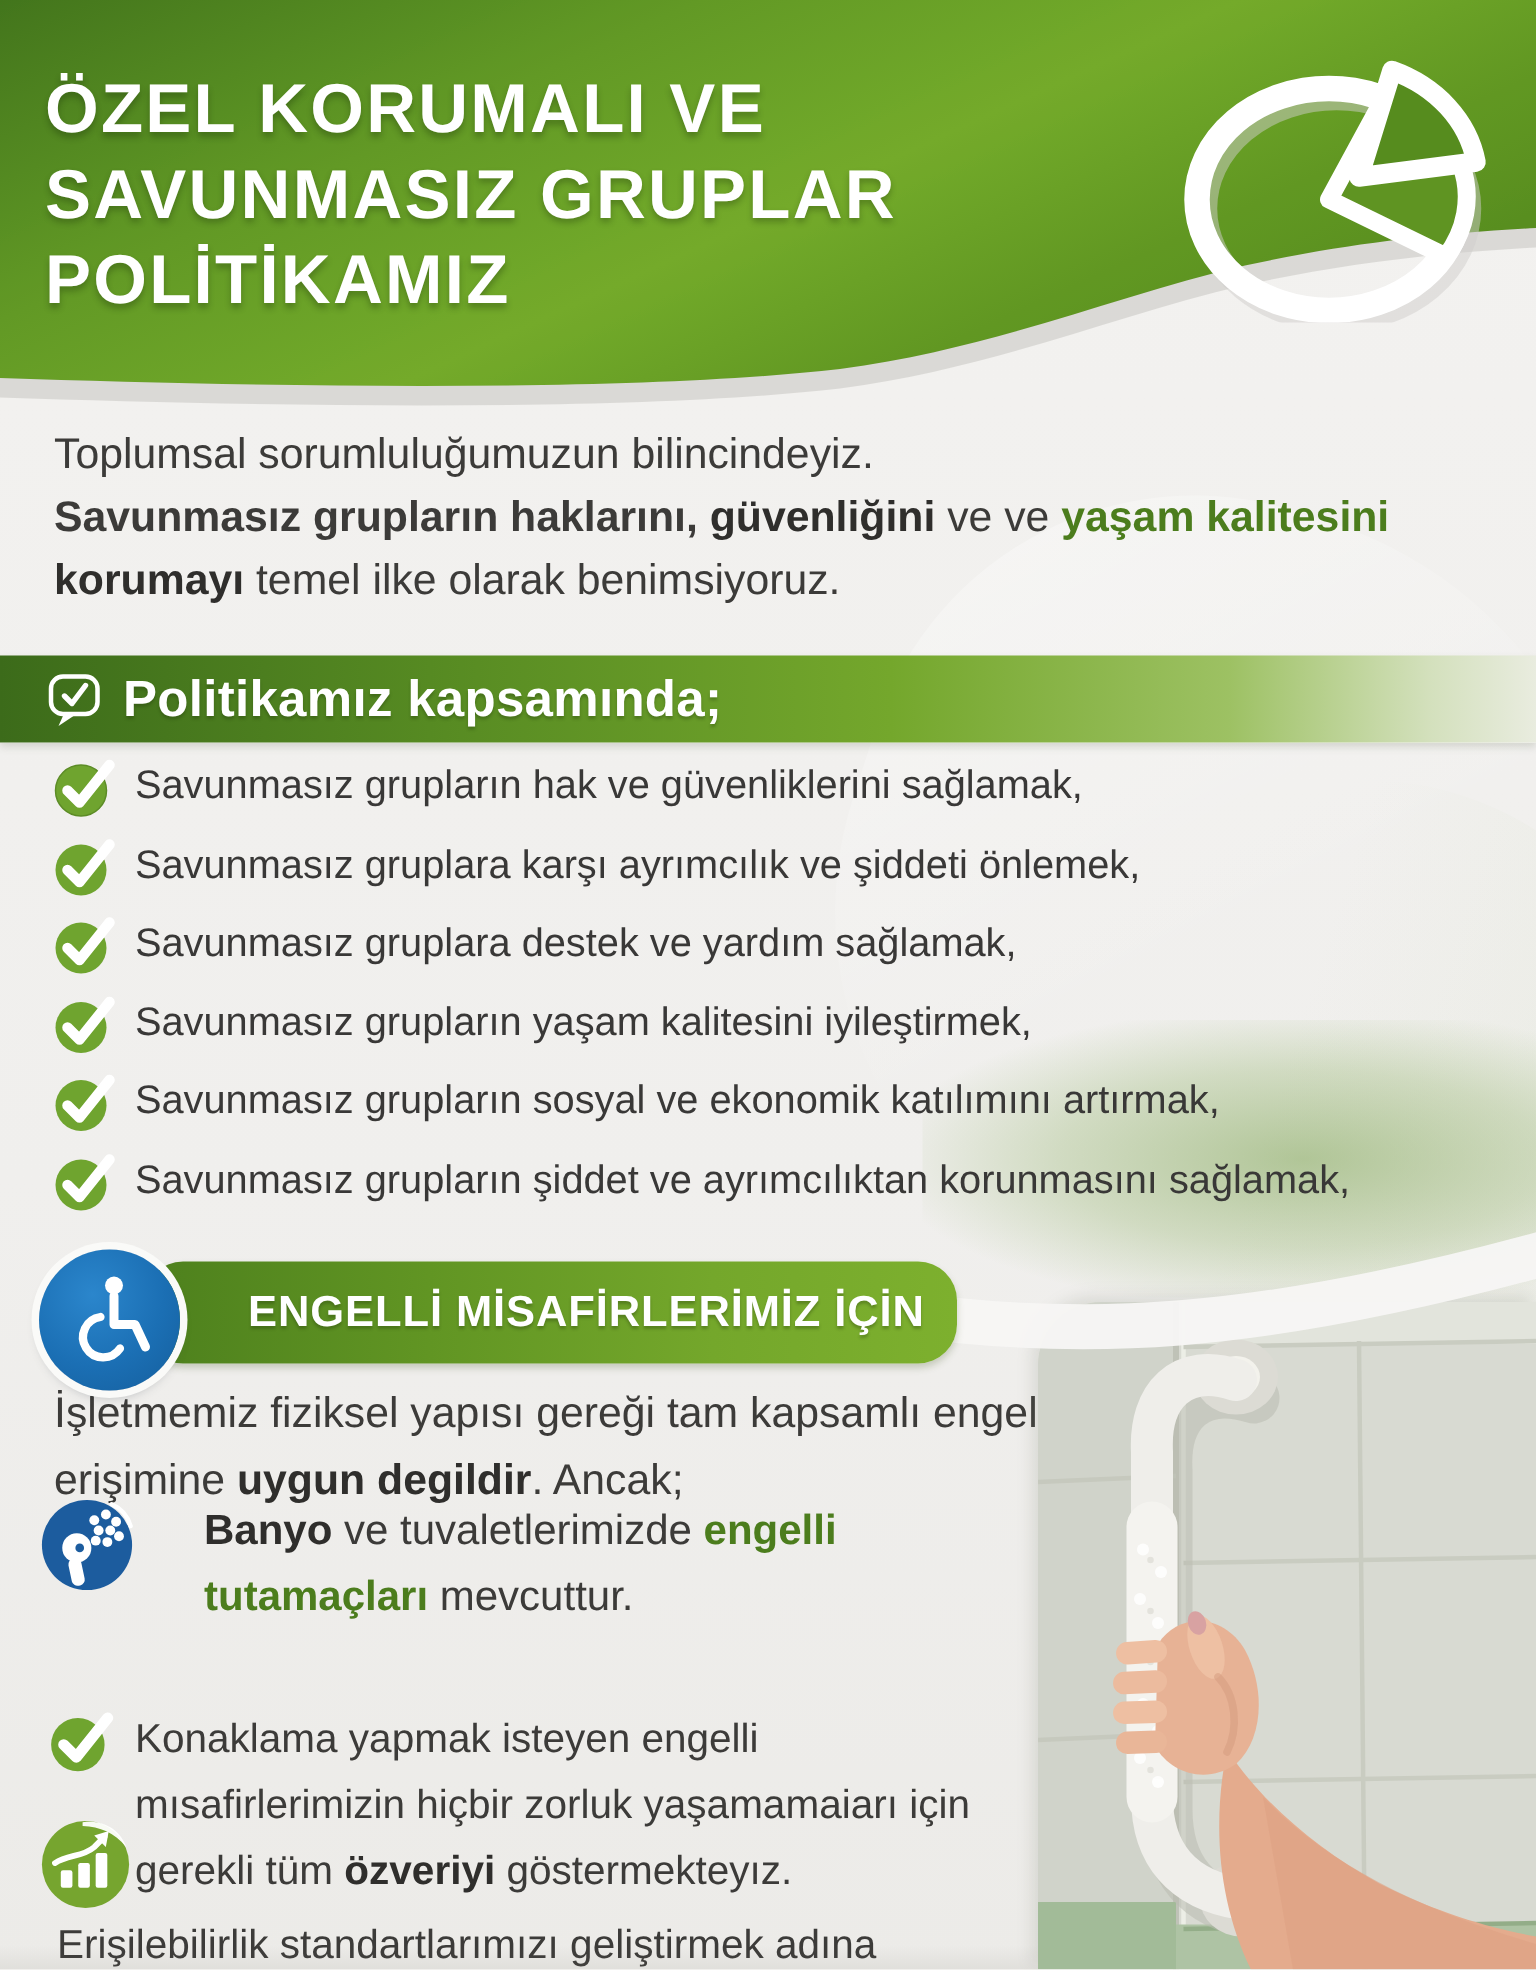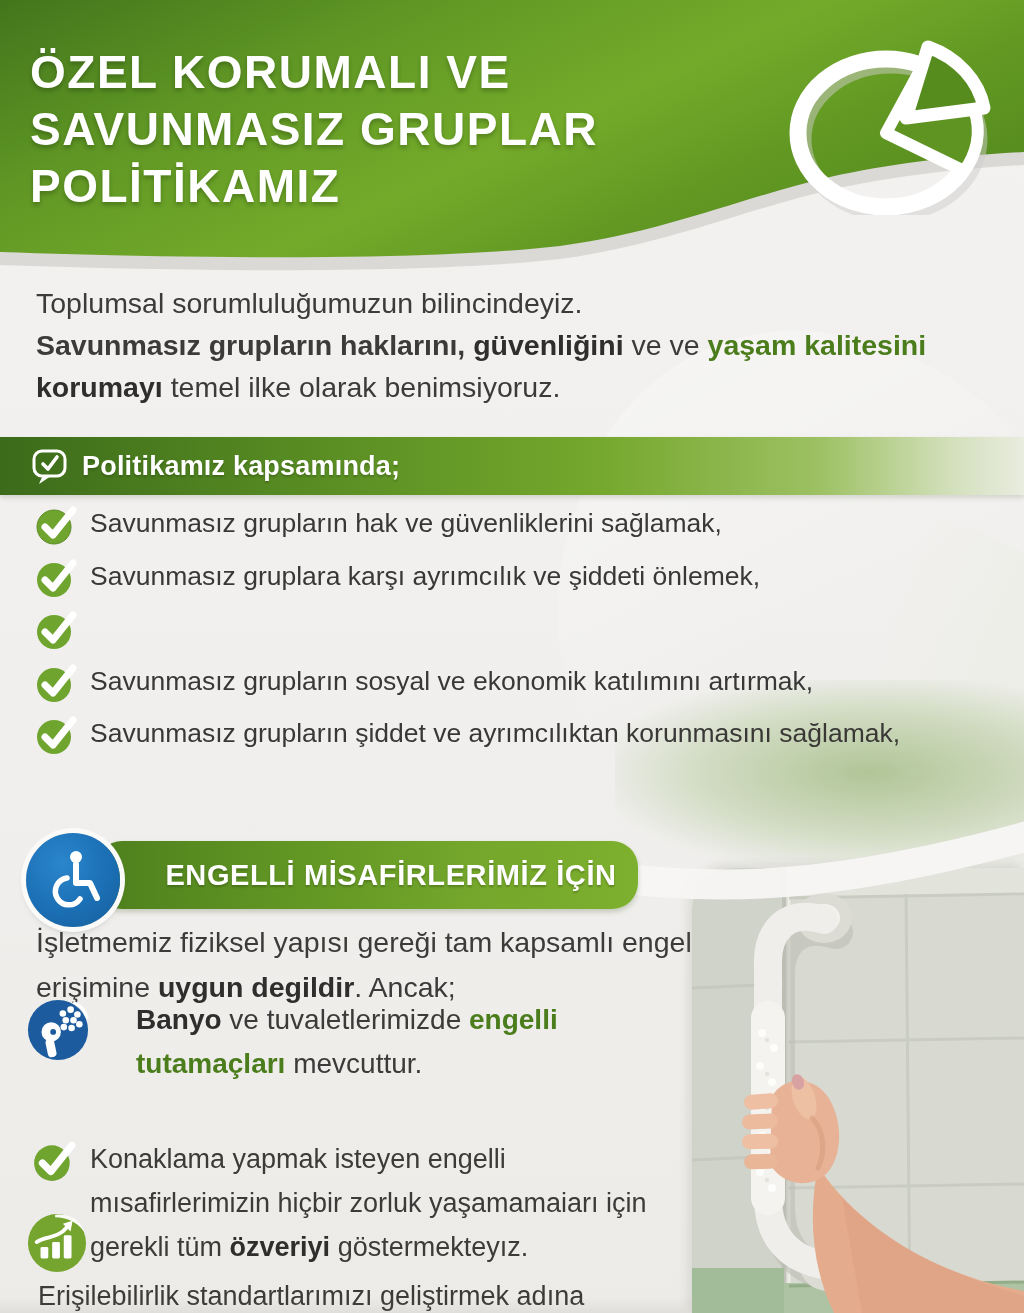--- a/index.html
+++ b/index.html
@@ -52,21 +52,21 @@
   .green-bold { font-weight:bold; color:#4c7d1d; }
 
   
   .policy-banner {
     position:absolute; left:0; top:437px; width:1024px; height:58px; z-index:2;
     background:linear-gradient(90deg,#3c6b1a 0%, #568a22 28%, #74a72c 58%, #9dc163 80%, #d3e0bc 93%, #e9ecdf 100%);
     display:flex; align-items:center; box-shadow:0 3px 5px rgba(80,90,60,.18);
   }
   .policy-banner .bicon { margin-left:30px; width:40px; height:40px; flex:0 0 auto; }
   .policy-banner .blabel {
-    margin-left:12px; color:#fff; font-weight:bold; font-size:27px;
+    margin-left:12px; color:#fff; font-weight:bold; font-size:34px;
     text-shadow:0 2px 2px rgba(30,50,10,.3); letter-spacing:.2px;
   }
 
   
   .policy-list { position:absolute; left:35px; top:503px; width:975px; }
   .p-item { display:flex; align-items:flex-start; height:52.5px; }
   .p-item .cicon { width:42px; height:42px; flex:0 0 auto; margin-top:1px; }
   .p-item .ptext { margin-left:13px; font-size:26.5px; line-height:40px; white-space:nowrap; color:#393837; }
 
   
@@ -180,20 +180,28 @@
           <circle cx="19" cy="23" r="17" fill="#6fa42f"></circle>
           <path d="M10 23 L18 31 L38 6" fill="none" stroke="#ffffff" stroke-width="7" stroke-linecap="round" stroke-linejoin="round"></path>
         </svg>
       <div class="ptext">Savunmasız gruplara karşı ayrımcılık ve şiddeti önlemek,</div>
     </div>
     <div class="p-item">
       <svg class="cicon" viewBox="0 0 42 42">
           <circle cx="19" cy="23" r="17" fill="#6fa42f"></circle>
           <path d="M10 23 L18 31 L38 6" fill="none" stroke="#ffffff" stroke-width="7" stroke-linecap="round" stroke-linejoin="round"></path>
         </svg>
+      <div class="ptext">Savunmasız gruplara destek ve yardım sağlamak,</div>
+    </div>
+    <div class="p-item">
+      <svg class="cicon" viewBox="0 0 42 42">
+          <circle cx="19" cy="23" r="17" fill="#6fa42f"></circle>
+          <path d="M10 23 L18 31 L38 6" fill="none" stroke="#ffffff" stroke-width="7" stroke-linecap="round" stroke-linejoin="round"></path>
+        </svg>
+      <div class="ptext">Savunmasız grupların yaşam kalitesini iyileştirmek,</div>
     </div>
     <div class="p-item">
       <svg class="cicon" viewBox="0 0 42 42">
           <circle cx="19" cy="23" r="17" fill="#6fa42f"></circle>
           <path d="M10 23 L18 31 L38 6" fill="none" stroke="#ffffff" stroke-width="7" stroke-linecap="round" stroke-linejoin="round"></path>
         </svg>
       <div class="ptext">Savunmasız grupların sosyal ve ekonomik katılımını artırmak,</div>
     </div>
     <div class="p-item">
       <svg class="cicon" viewBox="0 0 42 42">

